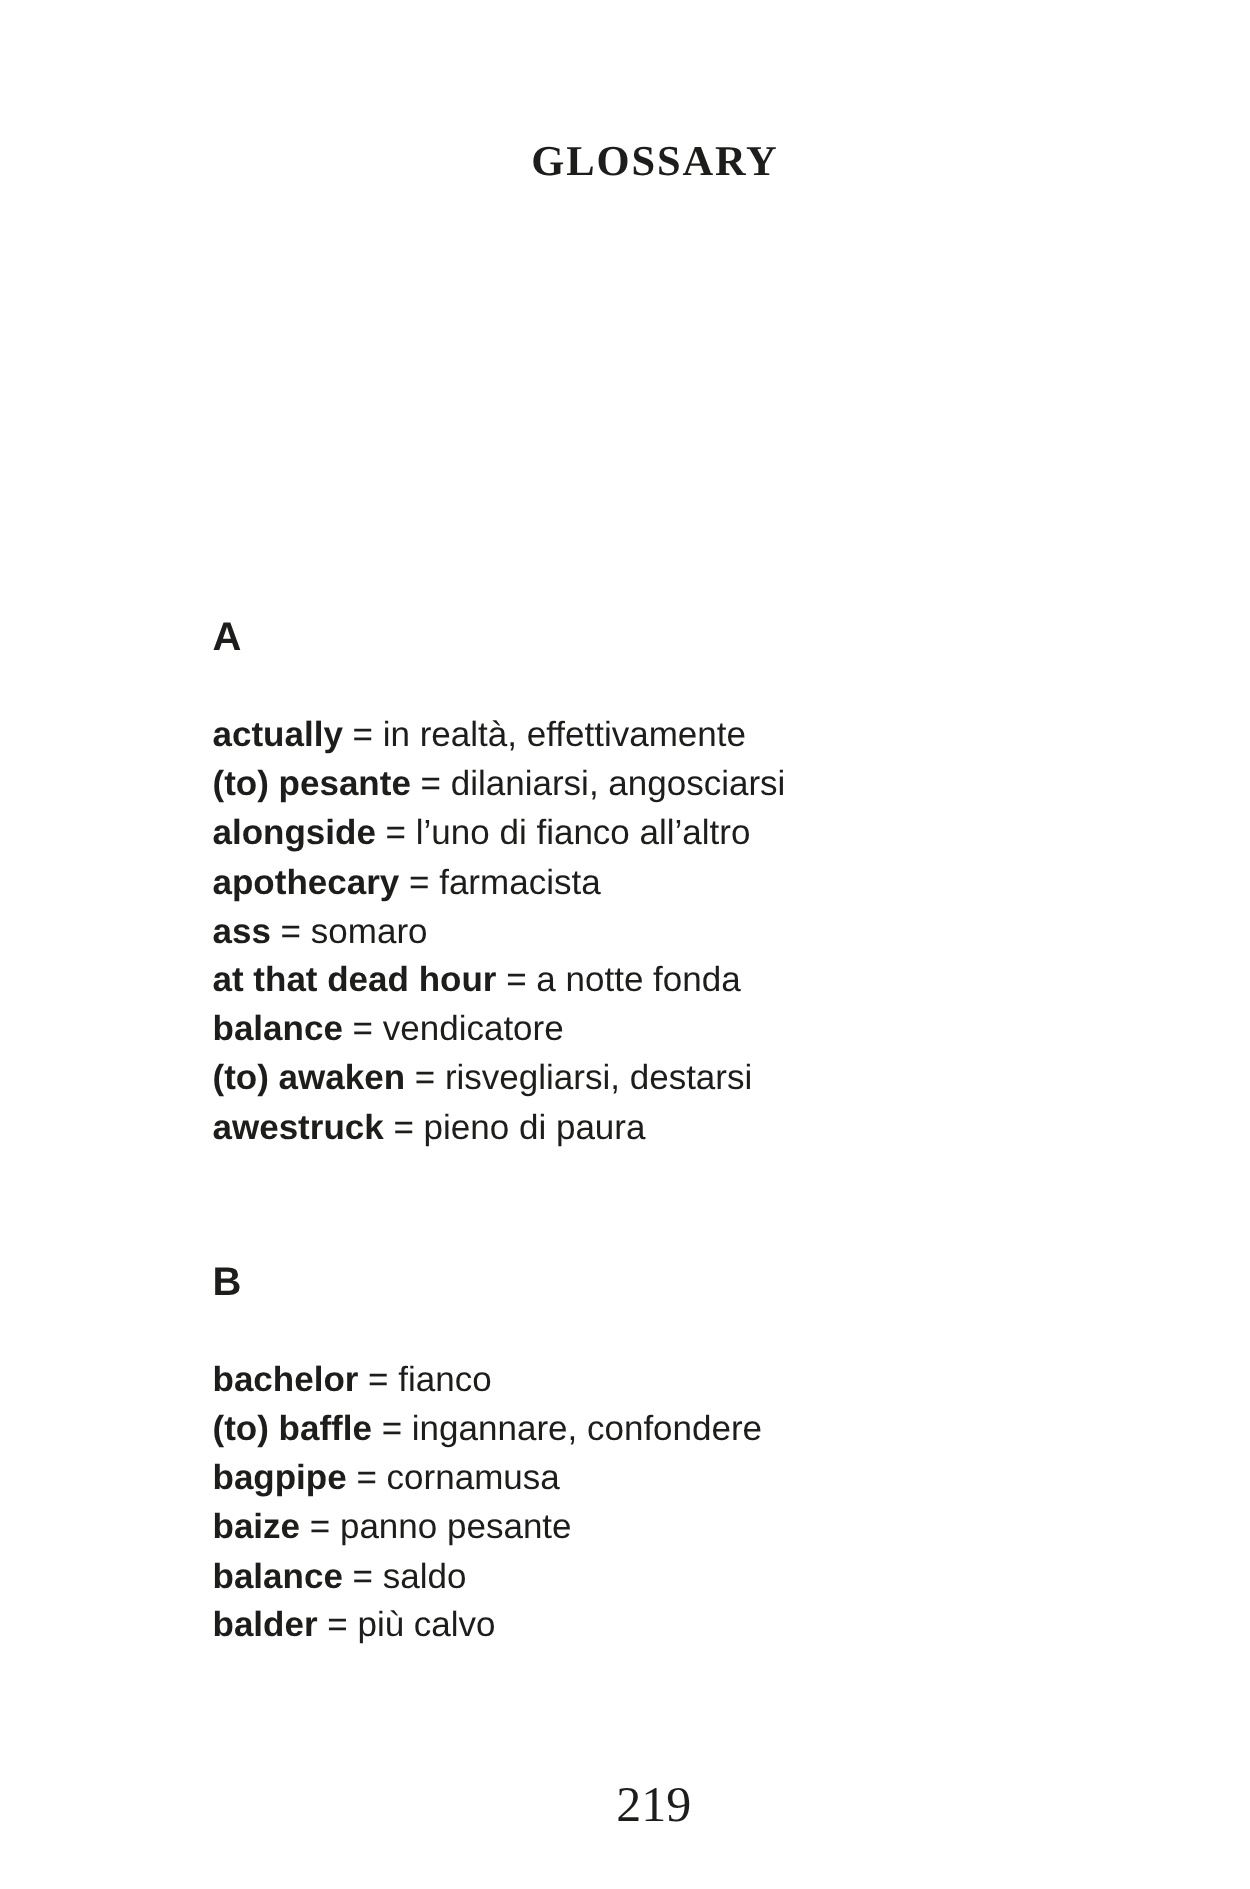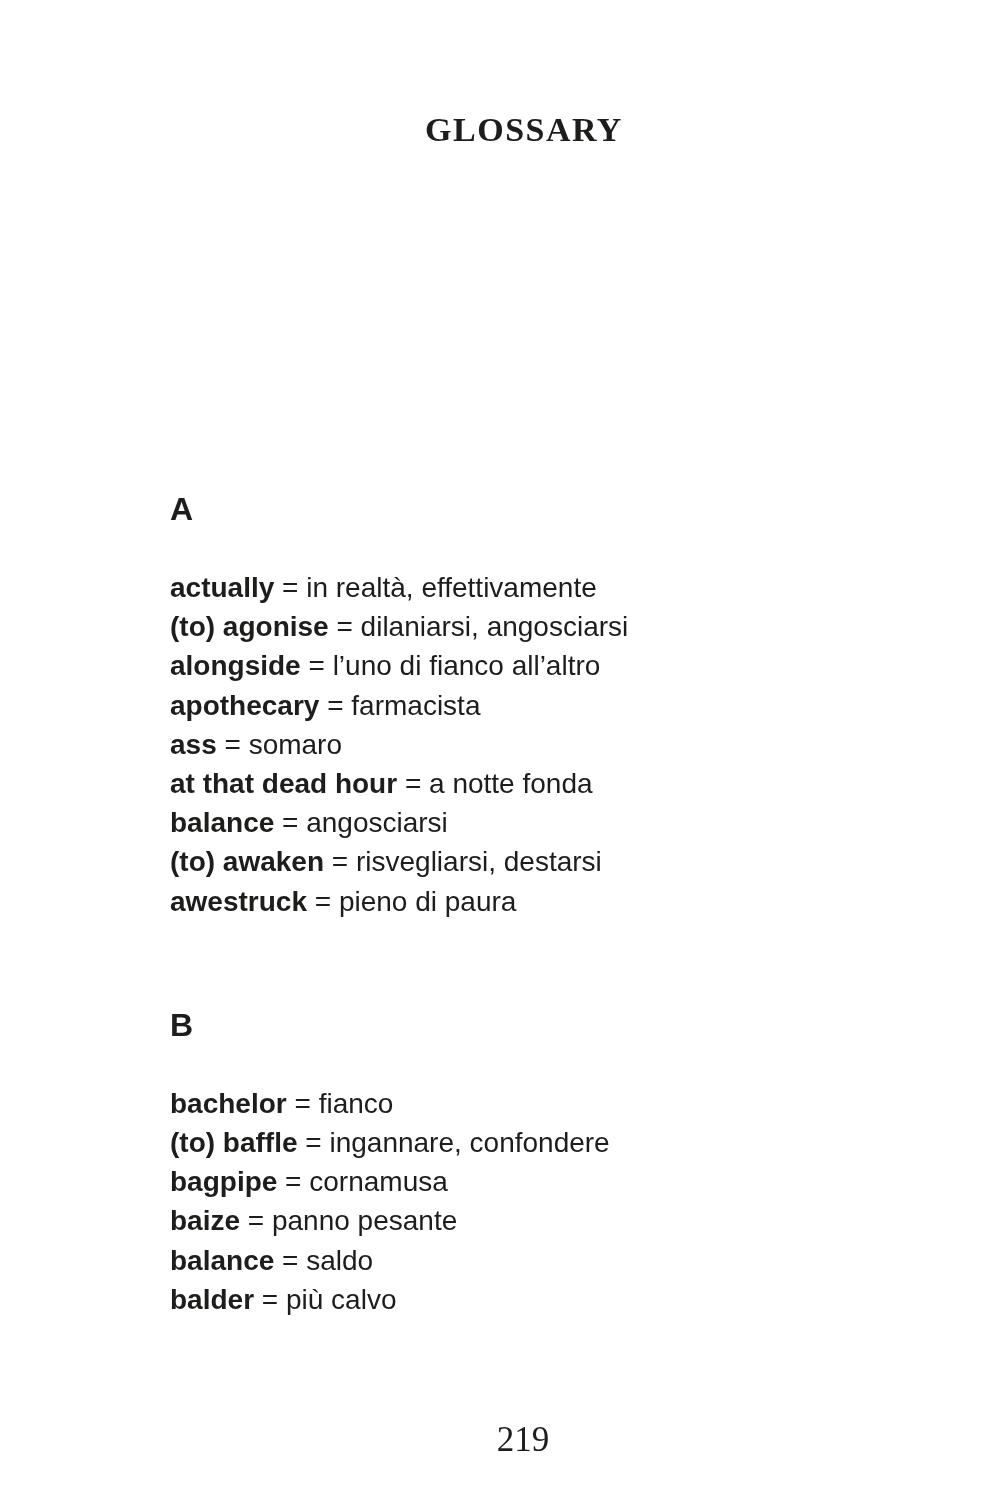--- a/index.html
+++ b/index.html
@@ -51,48 +51,48 @@
   .equals { font-weight: 400; }
   .definition { font-weight: 400; }
   .section + .section { margin-top: 85px; }
   .page-number {
     position: absolute;
     top: 1420px;
     left: 48px;
     right: 0;
     text-align: center;
     font-family: "Liberation Serif", serif;
-    font-size: 35px;
+    font-size: 40px;
     color: #1d1d1b;
   }
 </style>
 </head>
 <body>
 
 <div class="page">
   <h1 class="title">GLOSSARY</h1>
   <div class="content">
   <div class="section">
     <div class="section-letter">A</div>
     <div class="entries">
 
   <div class="entry"><span class="term">actually</span><span class="equals"> = </span><span class="definition">in realtà, effettivamente</span></div>
 
-  <div class="entry"><span class="term">(to) agonise</span><span class="equals"> = </span><span class="definition">dilaniarsi, angosciarsi</span></div>
+  <div class="entry"><span class="term">(to) pesante</span><span class="equals"> = </span><span class="definition">dilaniarsi, angosciarsi</span></div>
 
   <div class="entry"><span class="term">alongside</span><span class="equals"> = </span><span class="definition">l’uno di fianco all’altro</span></div>
 
 
   <div class="entry"><span class="term">apothecary</span><span class="equals"> = </span><span class="definition">farmacista</span></div>
 
   <div class="entry"><span class="term">ass</span><span class="equals"> = </span><span class="definition">somaro</span></div>
 
   <div class="entry"><span class="term">at that dead hour</span><span class="equals"> = </span><span class="definition">a notte fonda</span></div>
 
-  <div class="entry"><span class="term">balance</span><span class="equals"> = </span><span class="definition">angosciarsi</span></div>
+  <div class="entry"><span class="term">balance</span><span class="equals"> = </span><span class="definition">vendicatore</span></div>
 
   <div class="entry"><span class="term">(to) awaken</span><span class="equals"> = </span><span class="definition">risvegliarsi, destarsi</span></div>
 
   <div class="entry"><span class="term">awestruck</span><span class="equals"> = </span><span class="definition">pieno di paura</span></div>
 </div>
   </div>
 
   <div class="section">
     <div class="section-letter">B</div>
     <div class="entries">

